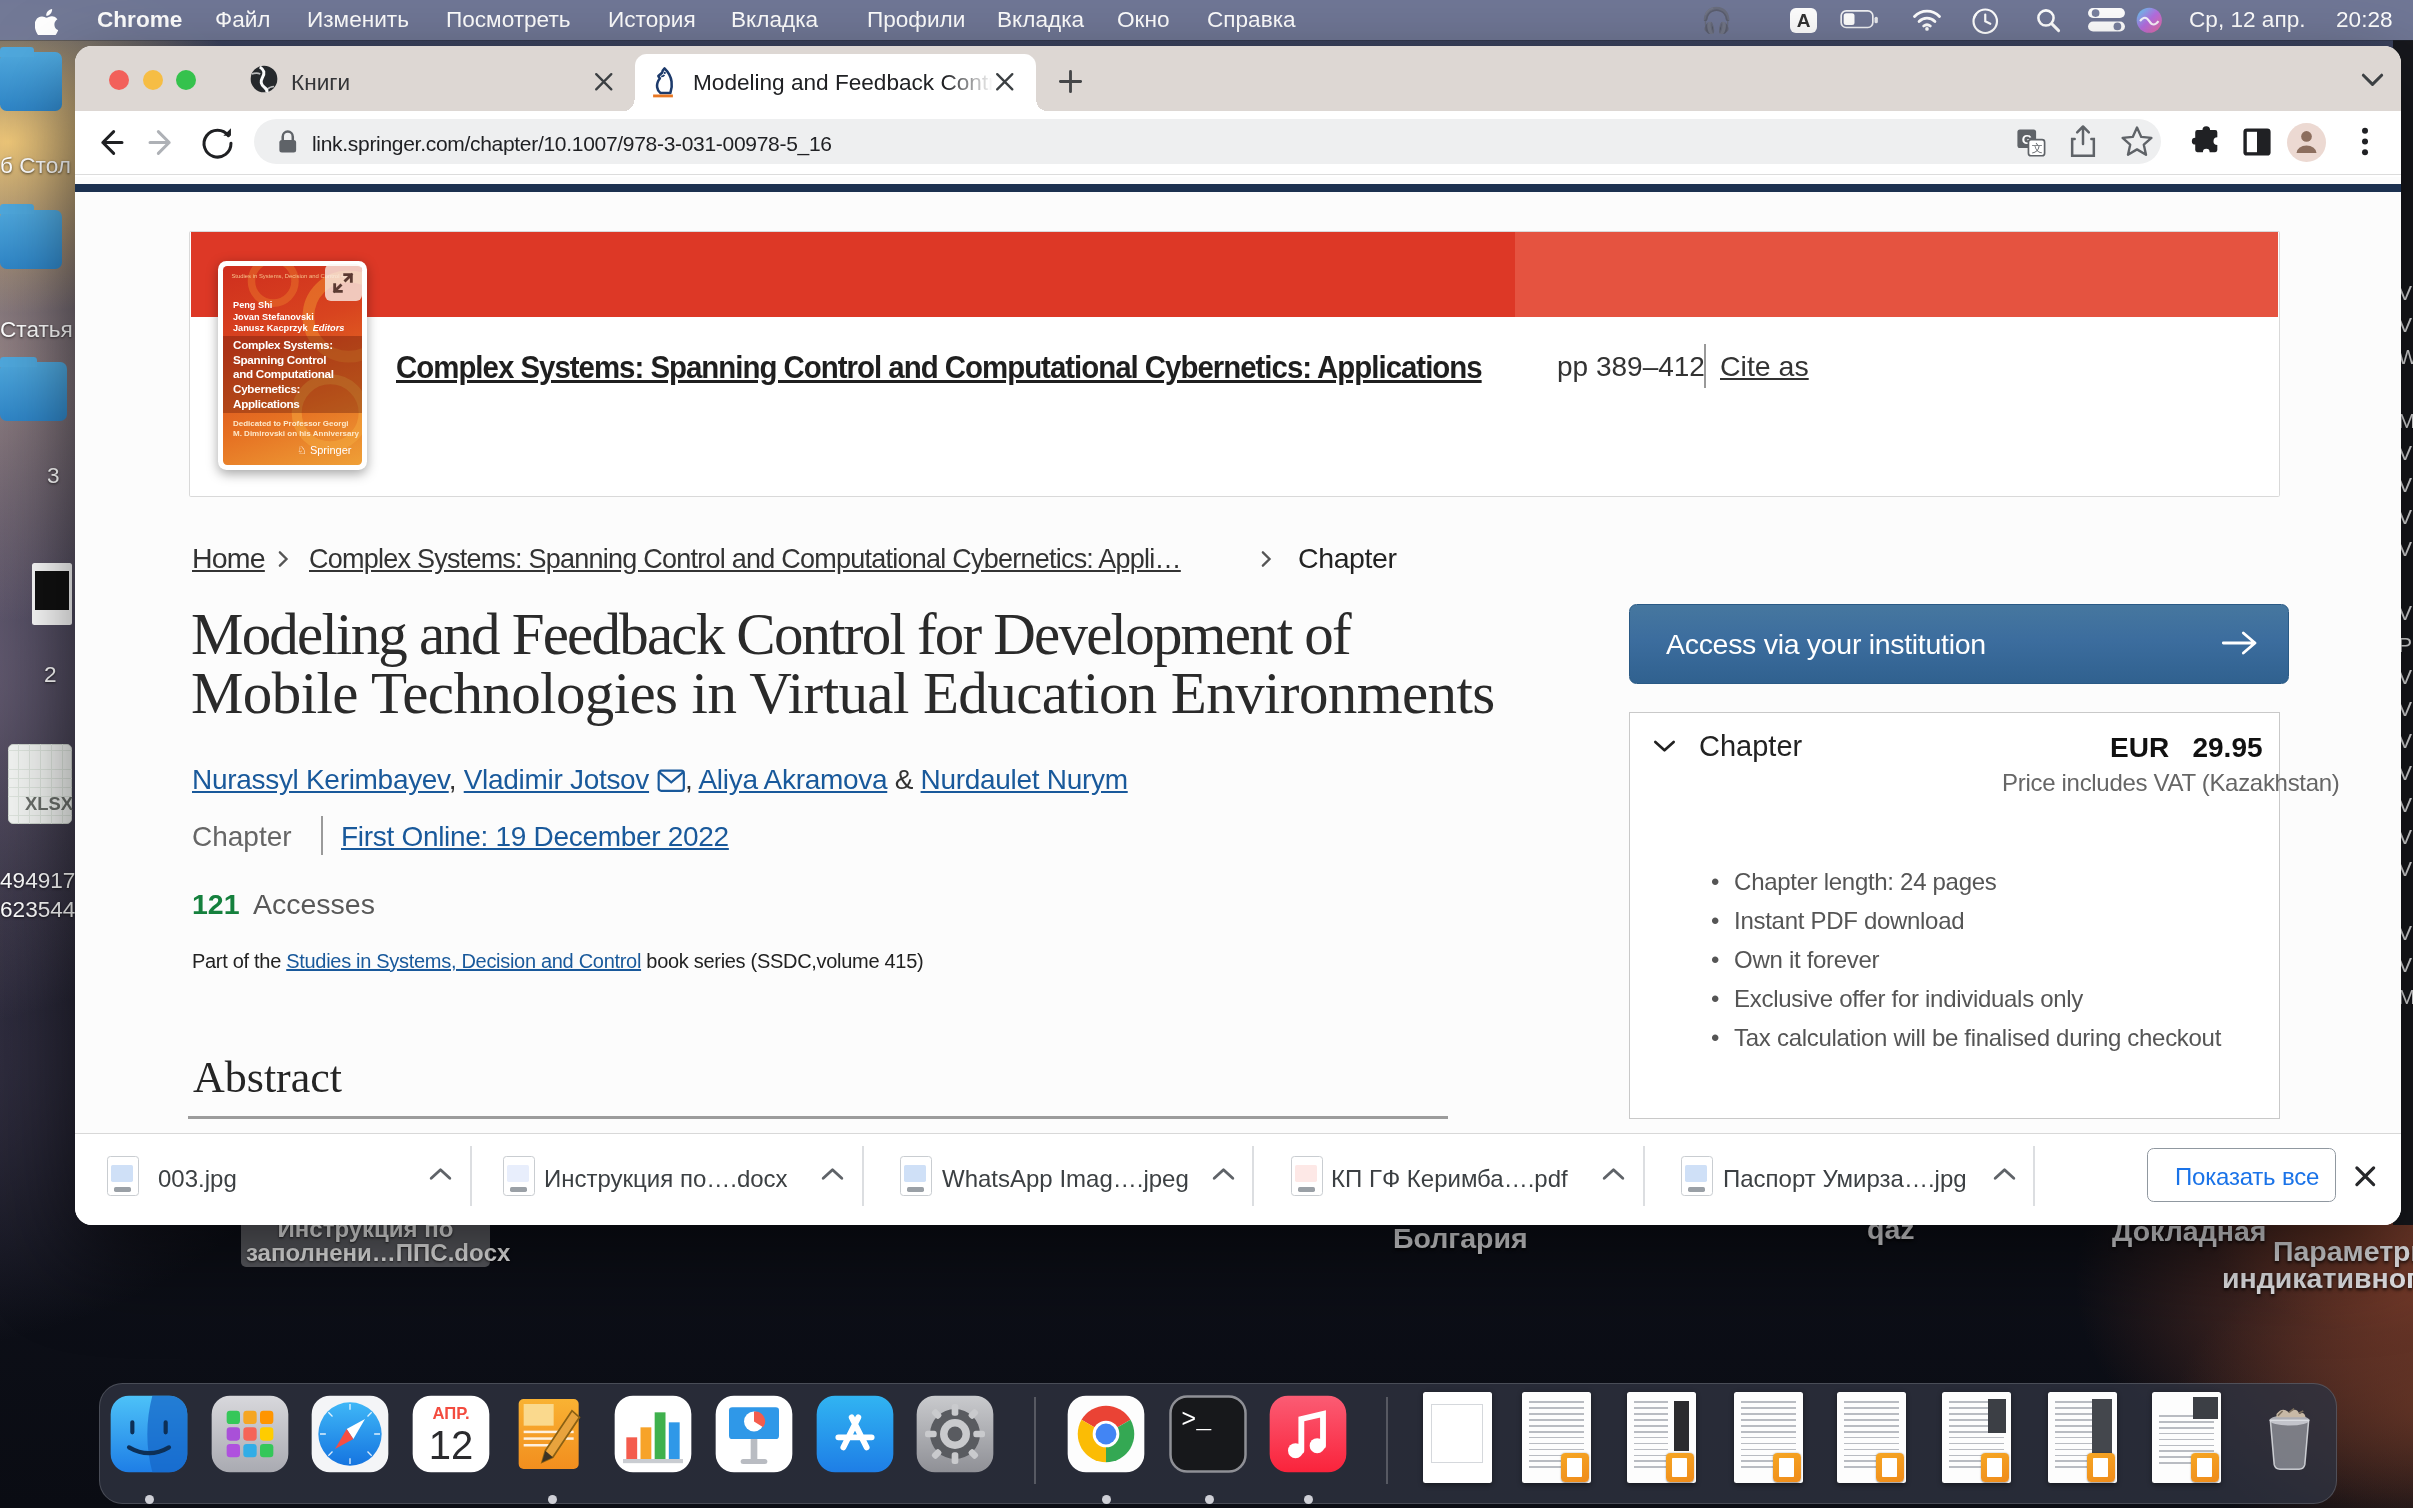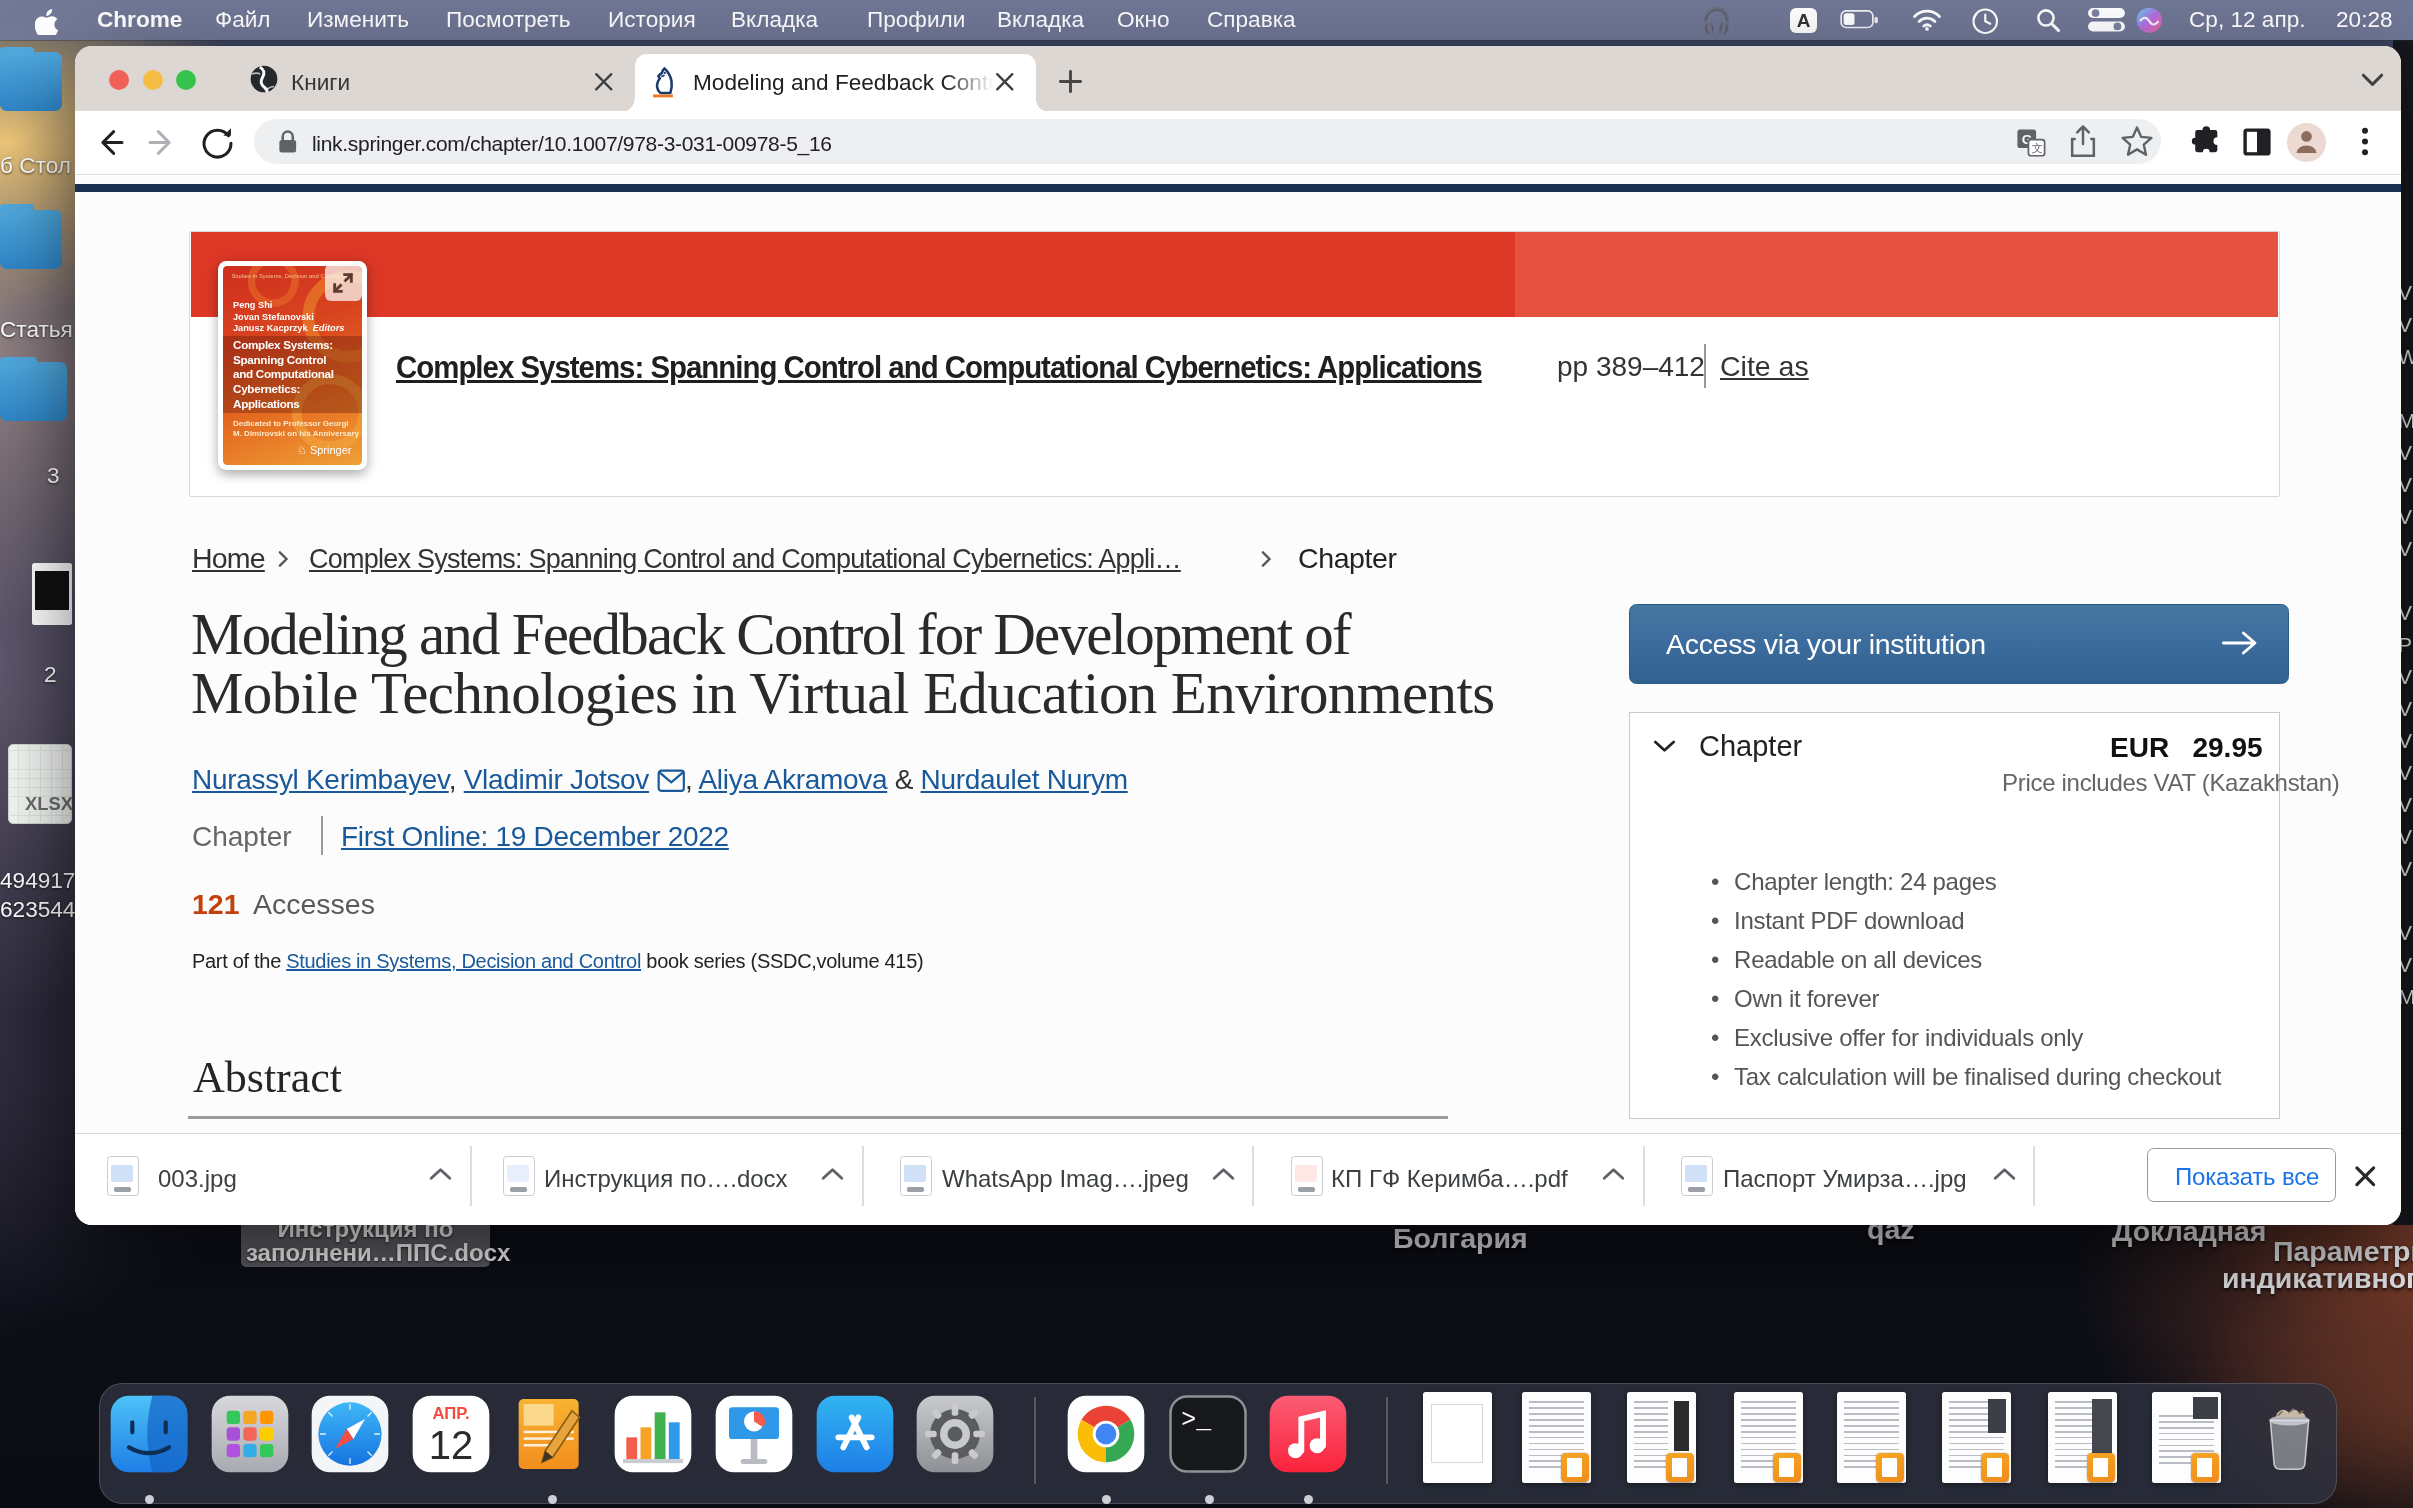--- a/index.html
+++ b/index.html
@@ -272,21 +272,21 @@
           <path d="M3 4 L17 16 L31 4" fill="none" stroke="#19599b" stroke-width="2.6"></path>
         </svg>,
       <a style="color:#19599b;text-decoration:underline">Aliya Akramova</a> &amp;
       <a style="color:#19599b;text-decoration:underline">Nurdaulet Nurym</a>
     </div>
 
     <span class="abs" style="left:117px;top:644px;font-size:28px;color:#666">Chapter</span>
     <div class="abs" style="left:246px;top:639px;width:1.7px;height:39px;background:#9a9a9a"></div>
     <span class="abs" style="left:266px;top:644px;font-size:28px;color:#19599b;text-decoration:underline;letter-spacing:-0.3px">First Online: 19 December 2022</span>
 
-    <span class="abs" style="left:117px;top:711px;font-size:28.5px;color:#c2410c;font-weight:700">121</span>
+    <span class="abs" style="left:117px;top:711px;font-size:28.5px;color:#15803d;font-weight:700">121</span>
     <span class="abs" style="left:178px;top:711px;font-size:28.5px;color:#595959">Accesses</span>
 
     <span class="abs" style="left:117px;top:773px;font-size:20px;color:#222;letter-spacing:-0.3px">Part of the <a style="color:#19599b;text-decoration:underline">Studies in Systems, Decision and Control</a> book series (SSDC,volume 415)</span>
 
     <span class="abs" style="left:118px;top:875px;font-family:'Liberation Serif',serif;font-size:44px;color:#252525">Abstract</span>
     <div class="abs" style="left:113px;top:939px;width:1260px;height:2.5px;background:#9c9c9c"></div>
 
     <div class="abs" style="left:1554px;top:427px;width:660px;height:80px;border-radius:7.5px;background:linear-gradient(180deg,#46779f 0%,#3c6d9e 45%,#30618f 100%);border:1.7px solid #2a5a85"></div>
     <span class="abs" style="left:1591px;top:451px;font-size:28.5px;color:#fff;letter-spacing:-0.3px">Access via your institution</span>
     <svg class="abs" style="left:2145px;top:449px" width="40" height="34" viewBox="0 0 48 40">
@@ -295,21 +295,20 @@
     <div class="abs" style="left:1554px;top:535px;width:651px;height:407px;background:#fff;border:1.7px solid #c9c9c9"></div>
     <svg class="abs" style="left:1577px;top:560px" width="25" height="20" viewBox="0 0 30 24">
         <path d="M4 6 l11 10 11 -10" stroke="#222" stroke-width="3.2" fill="none" stroke-linecap="round" stroke-linejoin="round"></path>
       </svg>
     <span class="abs" style="left:1624px;top:553px;font-size:29px;color:#222">Chapter</span>
     <span class="abs" style="left:2035px;top:555px;font-size:28px;color:#111;font-weight:700">EUR &nbsp;&nbsp;29.95</span>
     <span class="abs" style="left:1927px;top:592px;font-size:24px;color:#666;letter-spacing:-0.3px">Price includes VAT (Kazakhstan)</span>
     <div class="abs" style="left:1636px;top:685px;font-size:24px;color:#555;line-height:39px;letter-spacing:-0.3px">
       <div><span style="margin-right:15px">•</span>Chapter length: 24 pages</div>
       <div><span style="margin-right:15px">•</span>Instant PDF download</div>
-      <div><span style="margin-right:15px">•</span>Readable on all devices</div>
       <div><span style="margin-right:15px">•</span>Own it forever</div>
       <div><span style="margin-right:15px">•</span>Exclusive offer for individuals only</div>
       <div><span style="margin-right:15px">•</span>Tax calculation will be finalised during checkout</div>
     </div>
   </div>
   <div id="dlbar" class="abs">
     <div class="dlsep" style="left:395px"></div>
       <div class="dlsep" style="left:787px"></div>
     <div class="dlsep" style="left:1177px"></div>
       <div class="dlsep" style="left:1568px"></div>

